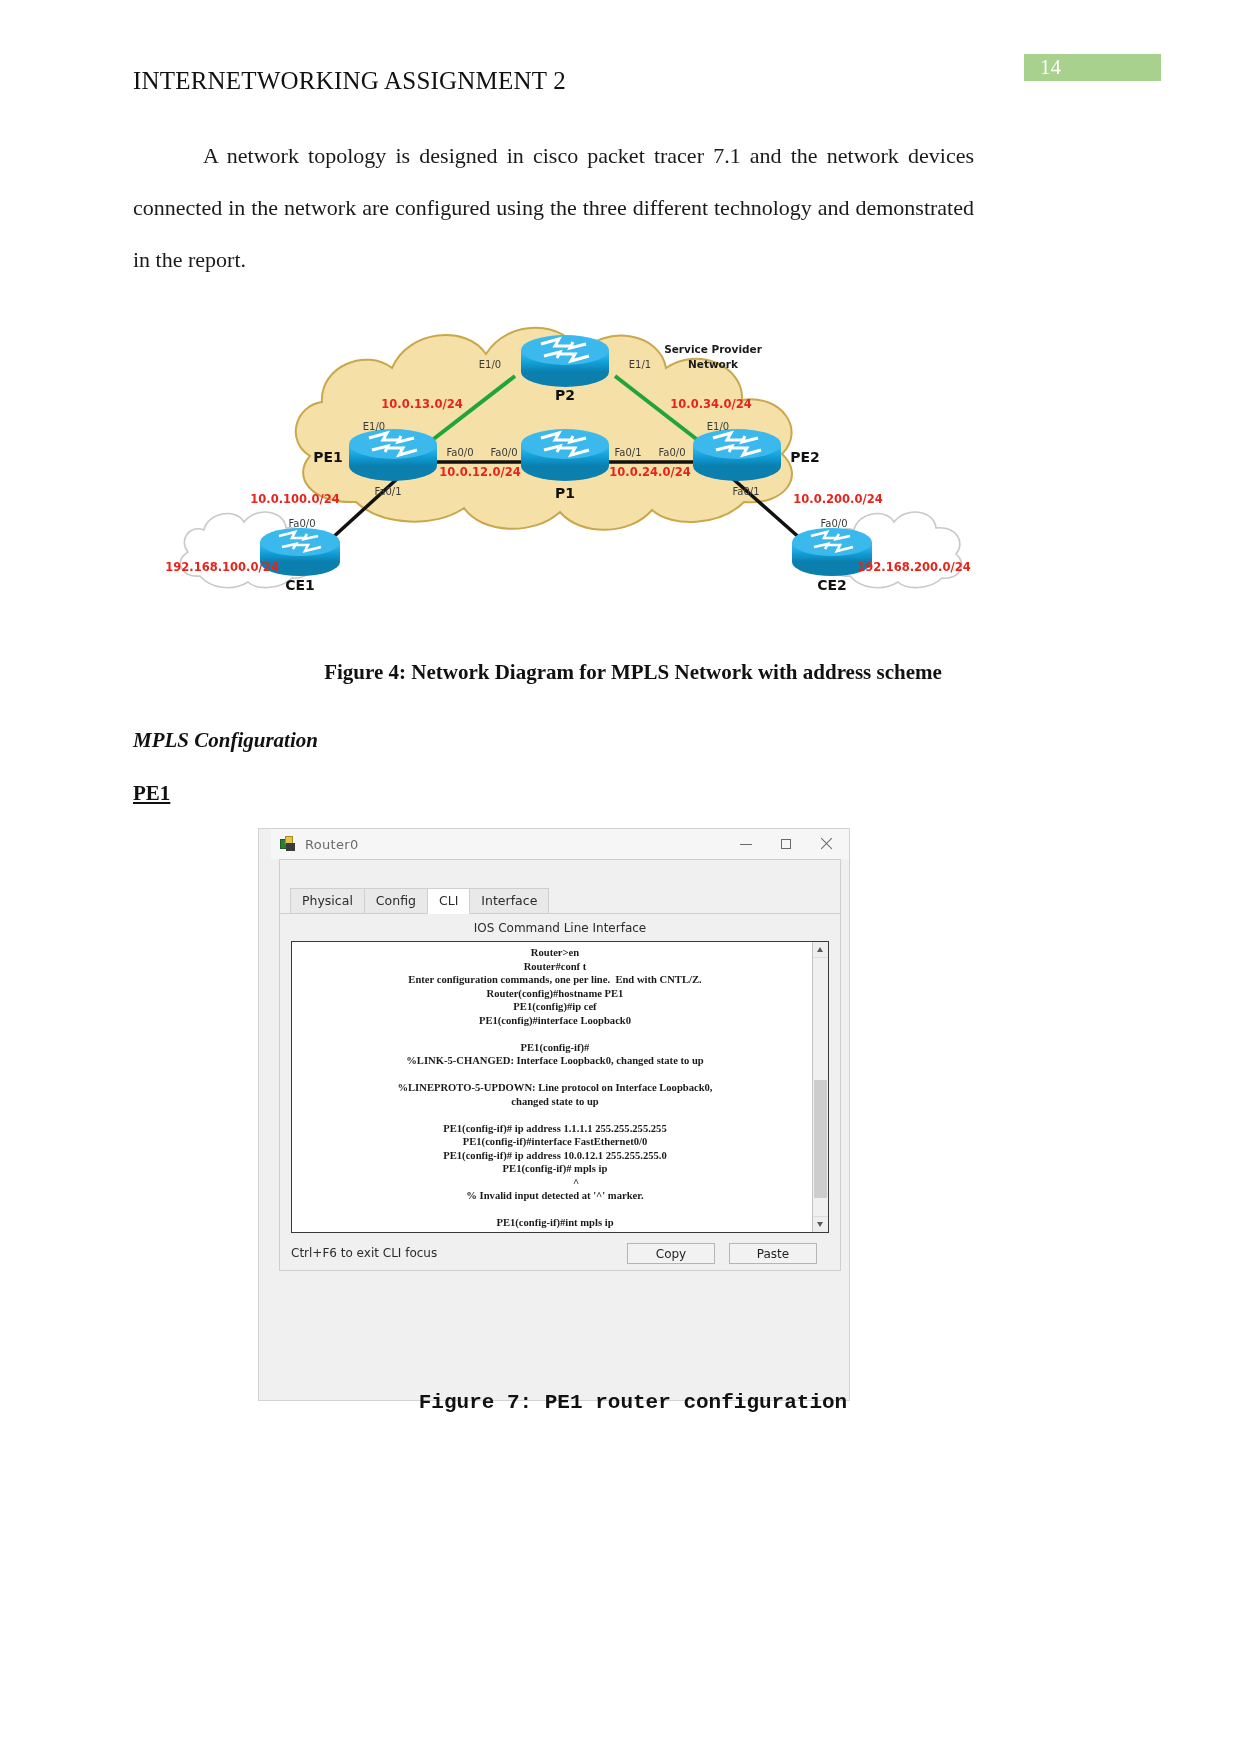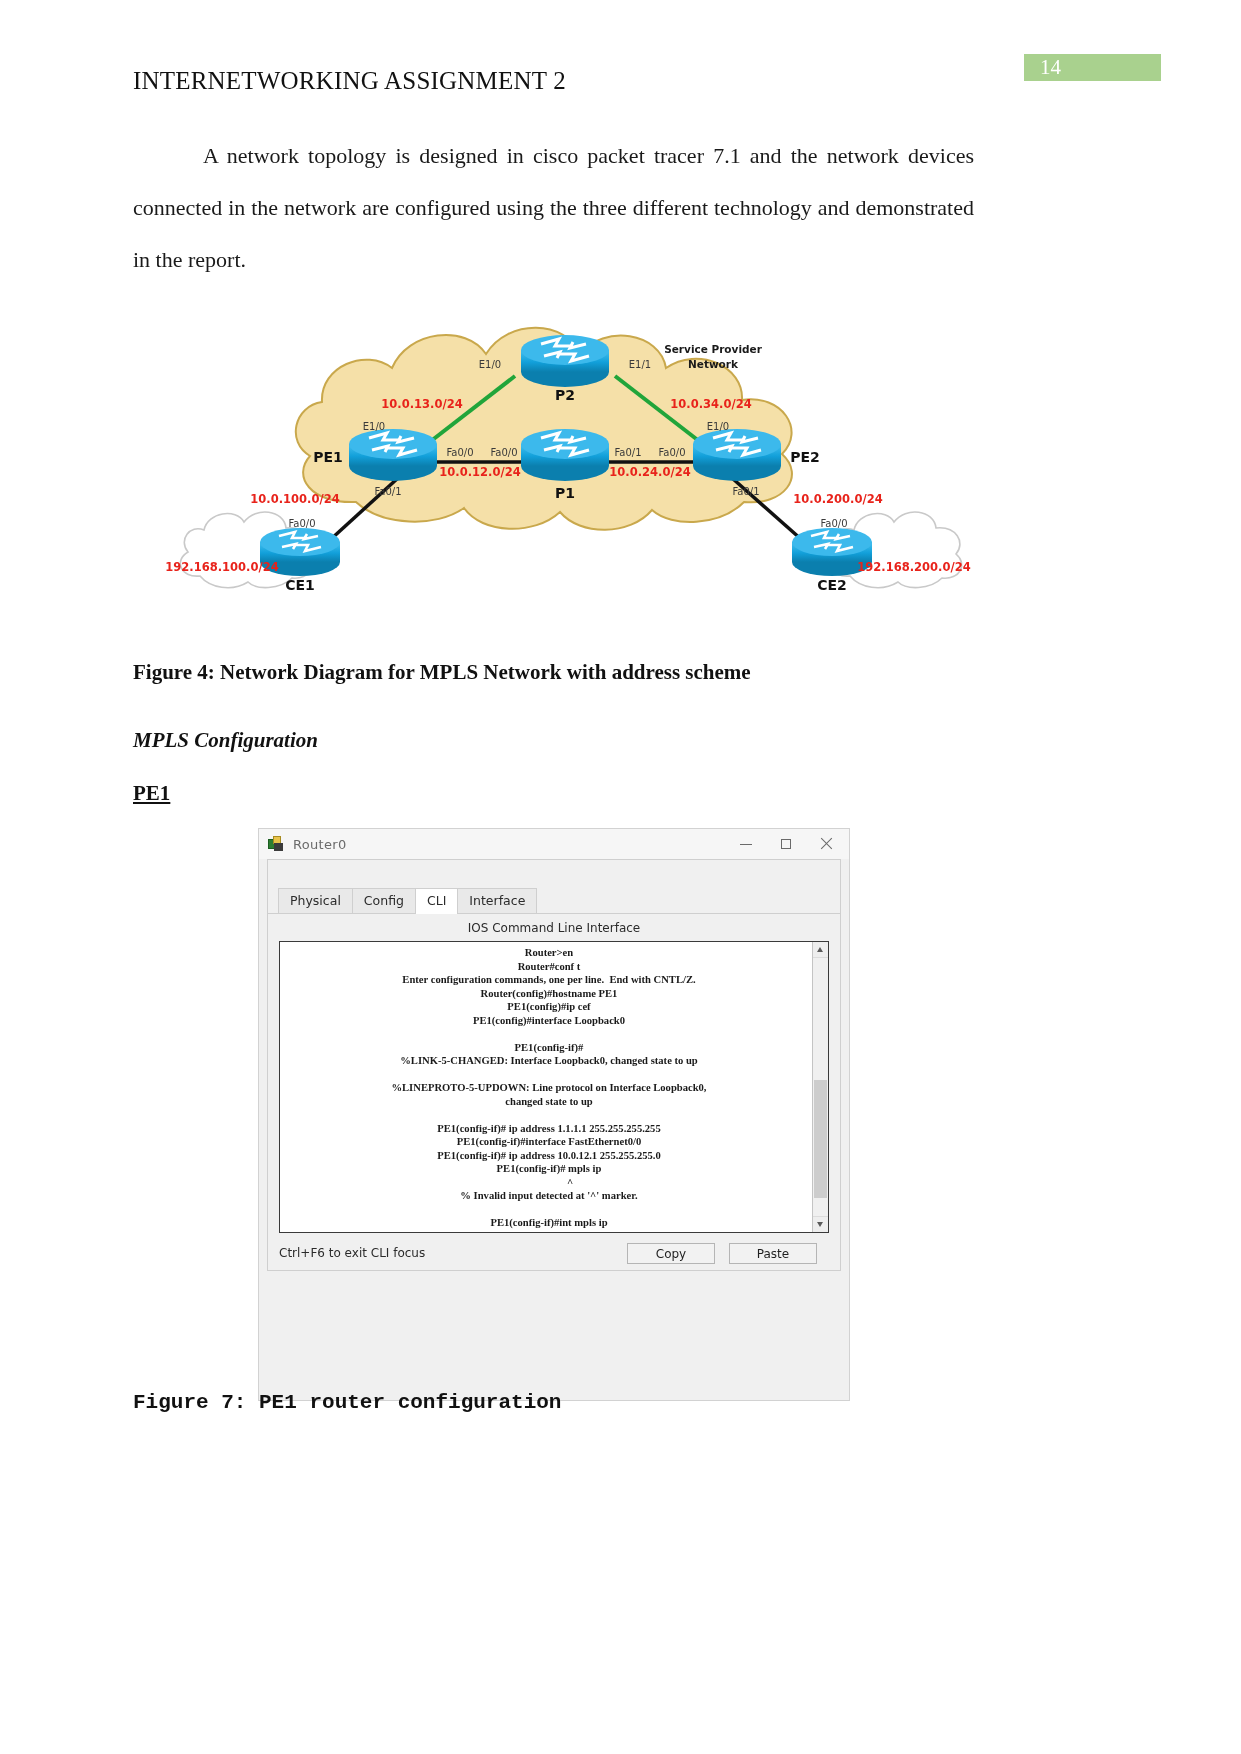--- a/index.html
+++ b/index.html
@@ -67,20 +67,21 @@
     width: 820px;
     height: 320px;
   }
   .diagram-svg { display: block; width: 820px; height: 320px; }
 
   
   .fig-caption {
     position: absolute;
     width: 1000px;
     left: 133px;
+    text-align: center;
     font-size: 21px;
     font-weight: bold;
     color: #111;
   }
   #fig4-caption { top: 660px; }
   #fig7-caption { top: 1391px; font-family: Liberation Mono, monospace; }
 
   .section-heading {
     position: absolute;
     left: 133px;
@@ -105,20 +106,21 @@
   .pt-window {
     position: absolute;
     top: 828px;
     left: 258px;
     width: 592px;
     height: 573px;
     background: #f0f0f0;
     border: 1px solid #d2d2d2;
     box-sizing: border-box;
     font-family: "DejaVu Sans", sans-serif;
+    padding-left: 12px;
   }
   .pt-titlebar {
     position: relative;
     height: 30px;
     background: #f6f6f6;
     display: flex;
     align-items: center;
   }
   .pt-appicon {
     width: 18px; height: 16px;

